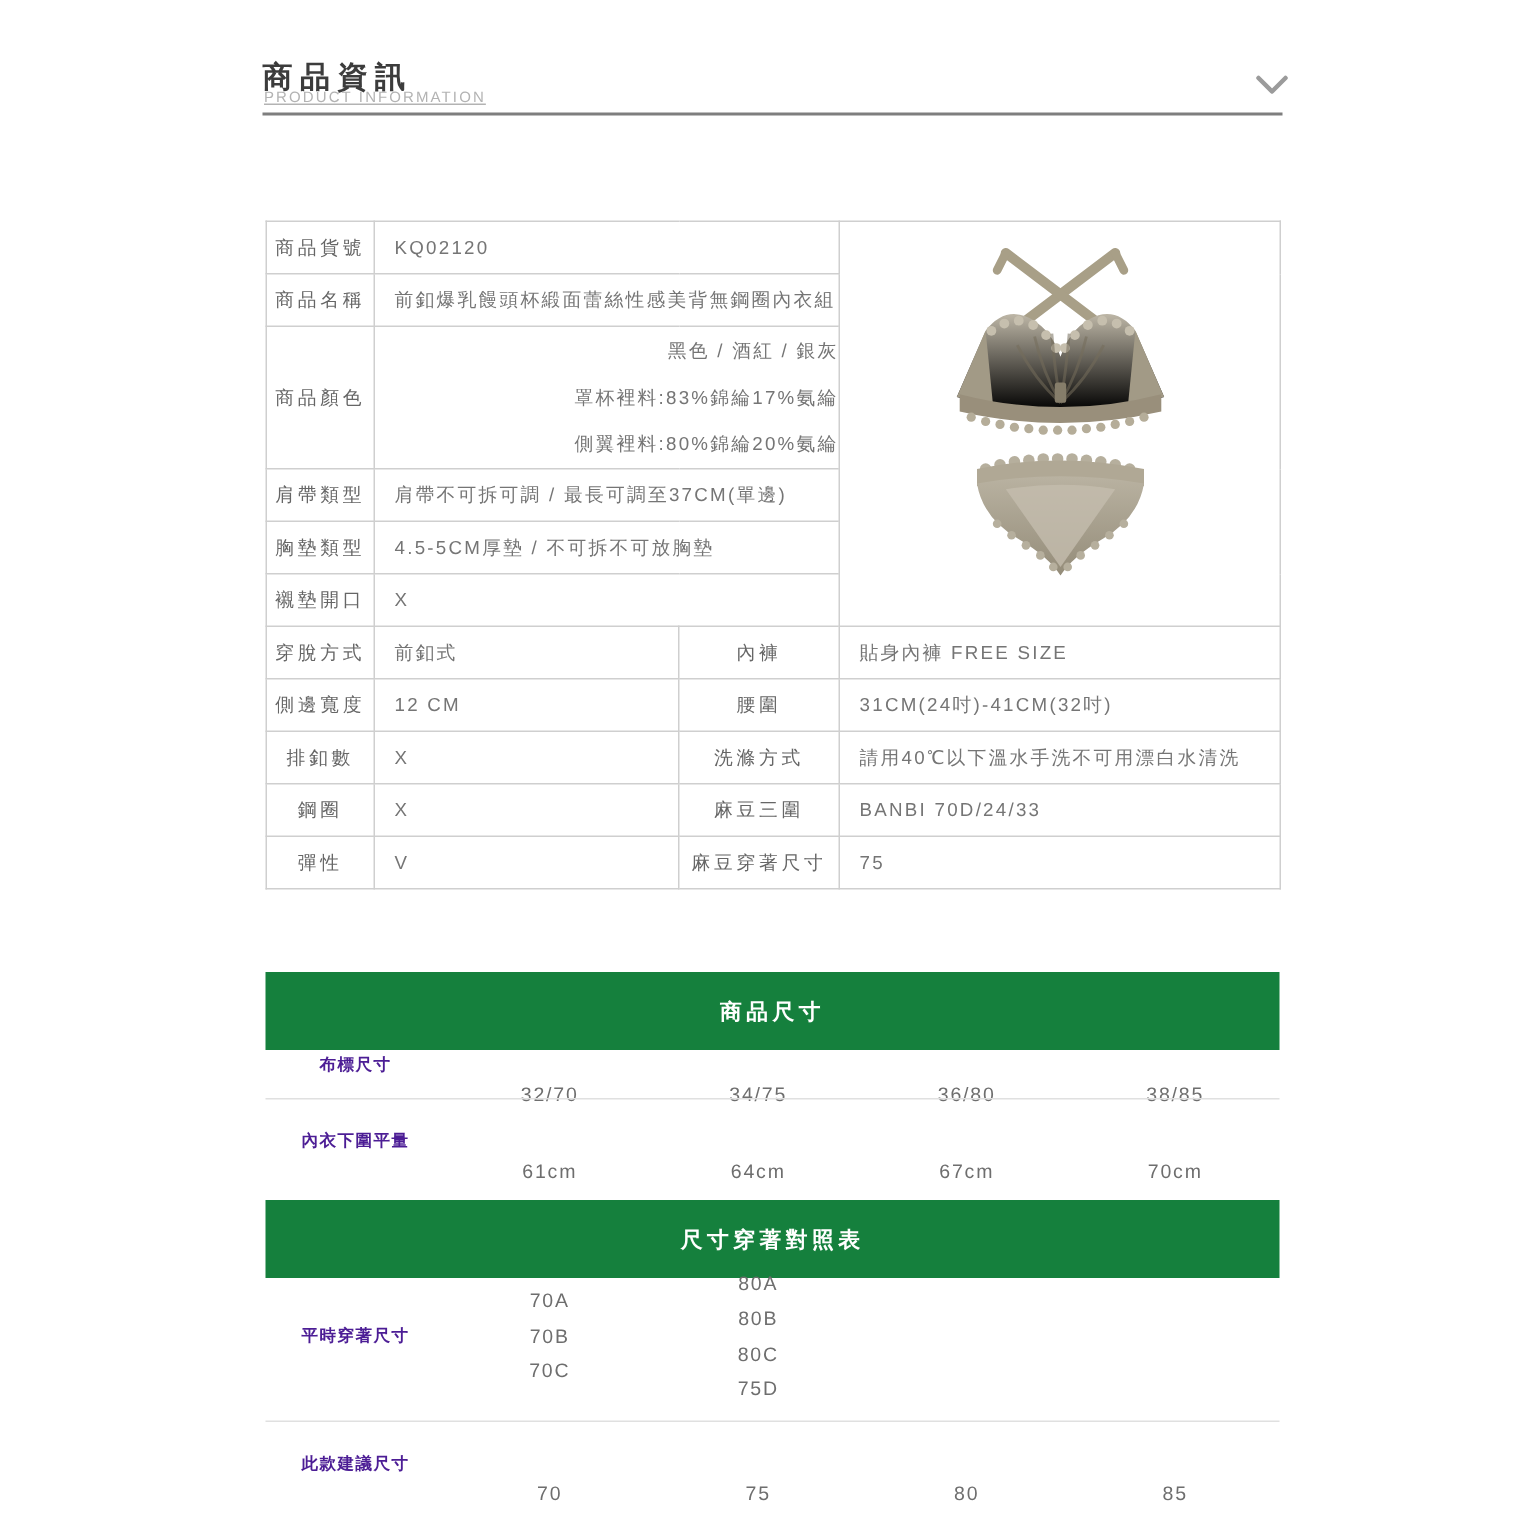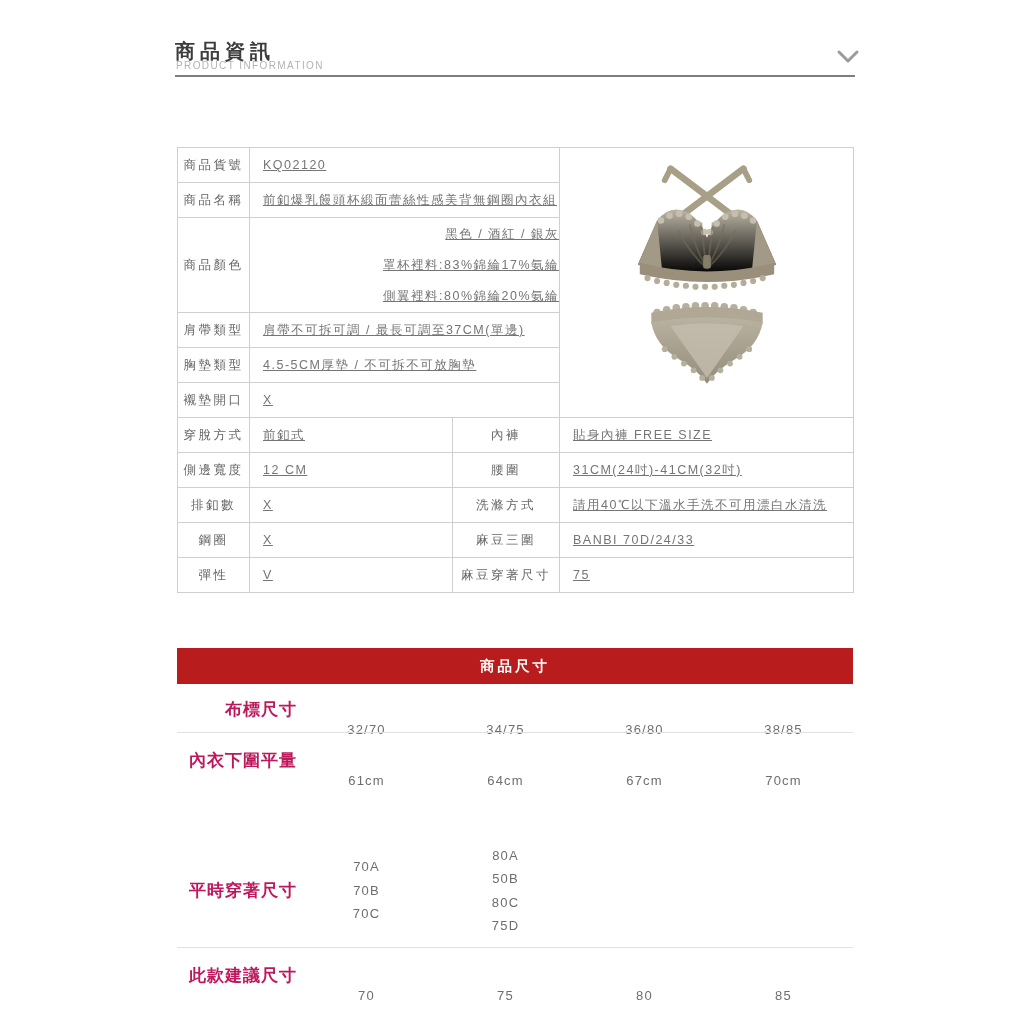--- a/index.html
+++ b/index.html
@@ -4,46 +4,46 @@
 <style>
   * { margin:0; padding:0; box-sizing:border-box; }
   html,body { background:#ffffff; }
   body { font-family:"Liberation Sans", sans-serif; }
   .page { position:relative; width:1024px; height:1024px; background:#fff; overflow:hidden; }
 
   
   .hdr-title { position:absolute; left:175px; top:28px; font-size:20px; font-weight:bold;
                color:#3c3c3c; letter-spacing:5px;margin-top:10px; }
   .hdr-sub   { position:absolute; left:176px; top:60px; font-size:10px; color:#b3b3b3;
-               letter-spacing:1.4px; }
+               letter-spacing:1.4px;text-decoration:underline; }
   .hdr-chevron { position:absolute; left:836px; top:48px; width:24px; height:18px; cursor:pointer; }
   .hdr-divider { position:absolute; left:175px; top:75px; width:680px; height:2px; background:#7e7e7e; }
 
   
   table.spec { position:absolute; left:177px; top:147px; width:676px;
                border-collapse:collapse; table-layout:fixed;border-radius:15px; }
   table.spec td { border:1px solid #cfcfcf; font-size:12.5px; color:#757575;
                   letter-spacing:1.5px; vertical-align:middle; }
   table.spec td.lbl { text-align:center; color:#666; letter-spacing:2.5px; width:72px; }
-  table.spec td.val { padding-left:13px;text-decoration:underline; }
+  table.spec td.val { padding-left:13px; }
   tr.h35 { height:35px; }
   tr.h95 { height:95px; }
   .color-lines div { line-height:31px;text-align:right; }
   td.img-cell { text-align:center; vertical-align:middle; }
 
   
-  .bar { position:absolute; left:177px; width:676px; height:36px; background:#b91c1c;
+  .bar { position:absolute; left:177px; width:676px; height:52px; background:#15803d;
          color:#ffffff; font-size:14.5px; font-weight:bold; letter-spacing:3px;
          display:flex; align-items:center; justify-content:center; }
 
   
   .grid5 { position:absolute; left:177px; width:676px; display:grid;
            grid-template-columns:120px 1fr 1fr 1fr 1fr; align-items:center; }
-  .grid5 .rowlbl { font-size:17px; font-weight:bold; color:#be185d; letter-spacing:1px;
-                   text-align:right; }
+  .grid5 .rowlbl { font-size:11px; font-weight:bold; color:#4c1d95; letter-spacing:1px;
+                   text-align:center; }
   .grid5 .cellv  { font-size:13px; color:#6e6e6e; letter-spacing:1.2px; text-align:center;margin-top:40px; }
   .thin-div { position:absolute; left:177px; width:676px; height:1px; background:#e0e0e0; }
 
   .stackcol { display:flex; flex-direction:column; justify-content:center; align-items:center;
               height:113px; }
   .stackcol div { line-height:23.5px; font-size:13px; color:#6e6e6e; letter-spacing:1.2px; }
 </style>
 </head>
 <body>
 
@@ -240,31 +240,32 @@
   </div>
   <div class="thin-div" style="top:732px"></div>
   <div class="grid5" style="top:733px; height:45px;">
     <div class="rowlbl">內衣下圍平量</div>
     <div class="cellv">61cm</div>
     <div class="cellv">64cm</div>
     <div class="cellv">67cm</div>
     <div class="cellv">70cm</div>
   </div>
 
+  <div class="bar" style="top:800px">尺寸穿著對照表</div>
 
   <div class="grid5" style="top:834px; height:113px;">
     <div class="rowlbl">平時穿著尺寸</div>
     <div class="stackcol">
       <div>70A</div>
       <div>70B</div>
       <div>70C</div>
     </div>
     <div class="stackcol">
       <div>80A</div>
-      <div>50B</div>
+      <div>80B</div>
       <div>80C</div>
       <div>75D</div>
     </div>
   </div>
   <div class="thin-div" style="top:947px"></div>
   <div class="grid5" style="top:948px; height:46px;">
     <div class="rowlbl">此款建議尺寸</div>
     <div class="cellv">70</div>
     <div class="cellv">75</div>
     <div class="cellv">80</div>

